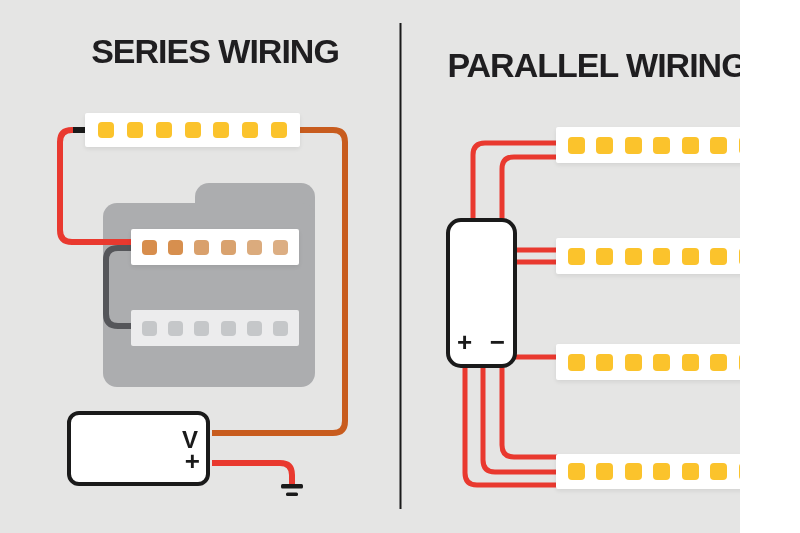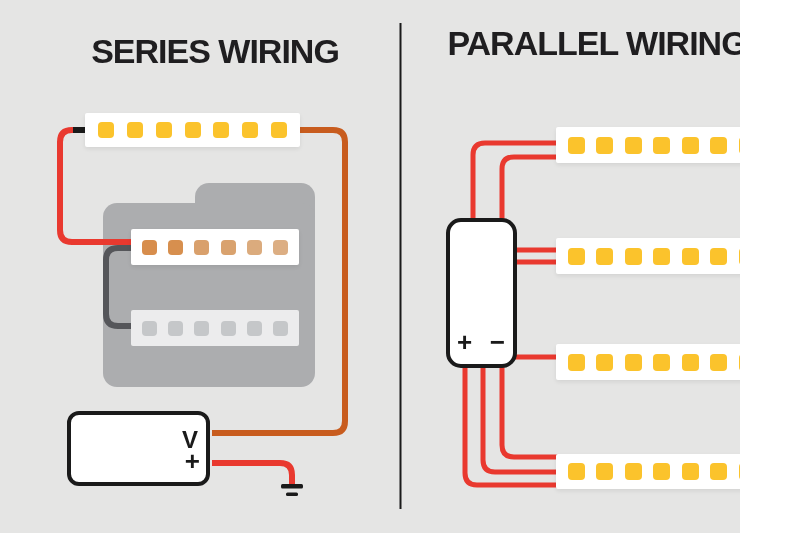--- a/index.html
+++ b/index.html
@@ -14,21 +14,21 @@
   .panel-title{
     position:absolute;
     z-index:3;
     text-align:center;
     font-weight:bold;
     font-size:34px;
     letter-spacing:-1px;
     line-height:1;
   }
   .title-left{left:15px;top:34px;width:400px;}
-  .title-right{left:400px;top:26px;width:394px;}
+  .title-right{left:400px;top:48px;width:394px;}
   .strip{
     position:absolute;
     z-index:2;
     display:flex;
     align-items:center;
     justify-content:space-evenly;
     border-radius:2px;
     box-shadow:0 2px 4px rgba(0,0,0,0.08);
   }
   .led{

